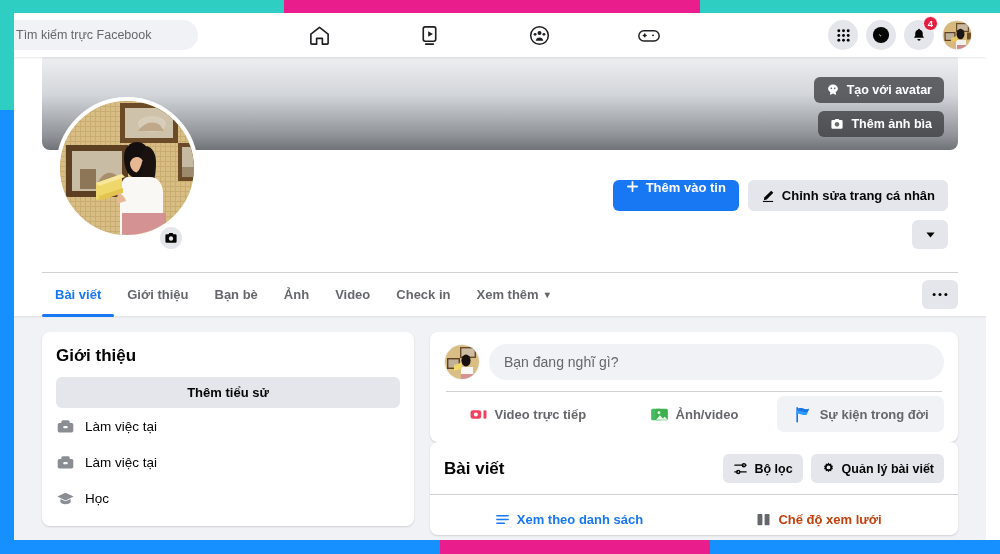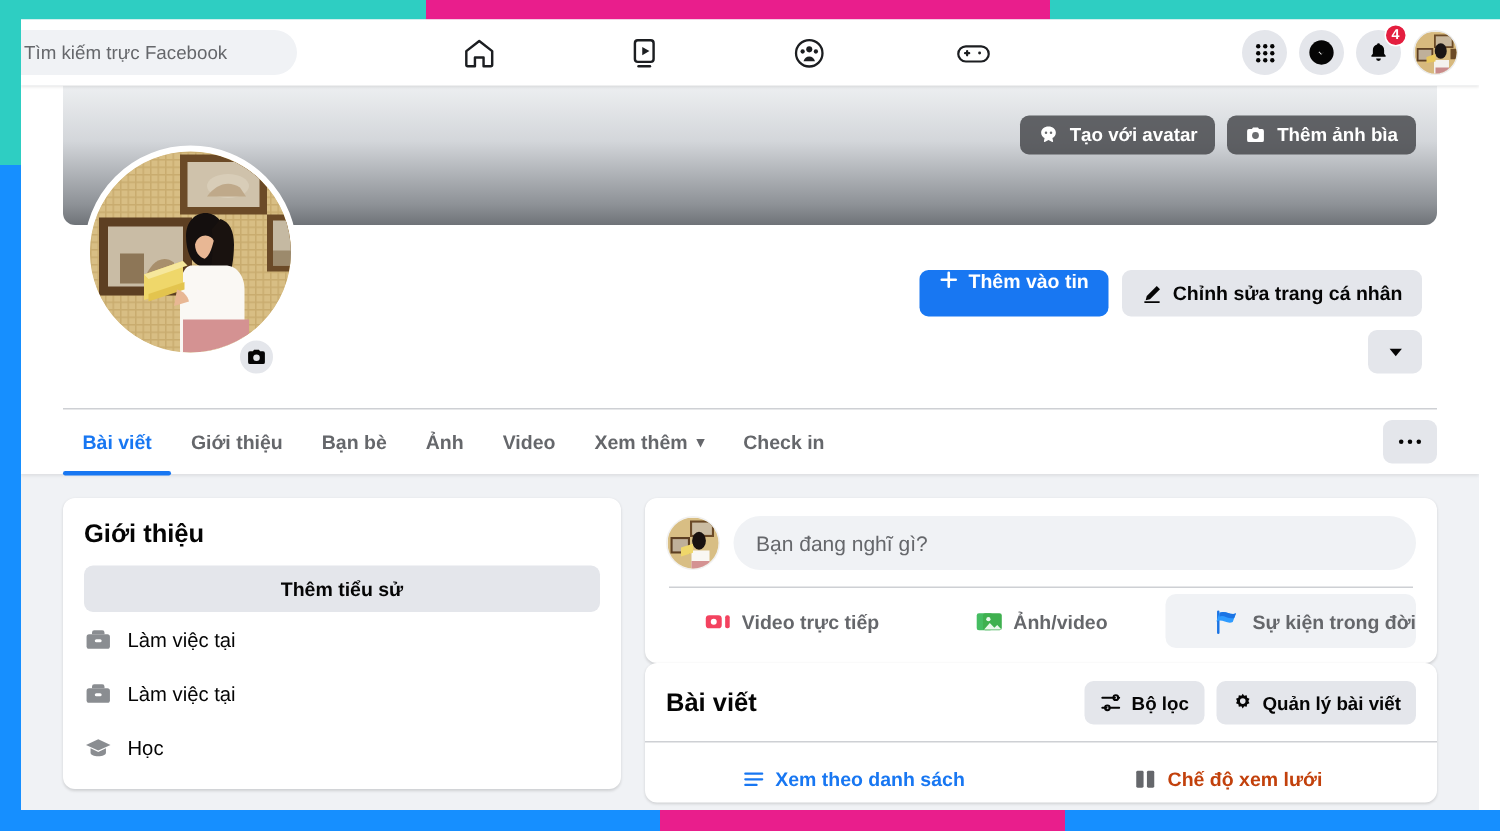--- a/index.html
+++ b/index.html
@@ -105,21 +105,21 @@
   #cover {
     position: relative;
     margin: 0 auto;
     width: 916px; height: 93px;
     background: linear-gradient(to bottom, #EDEFF1 0%, #D3D6DA 40%, #8E9297 85%, #6F7378 100%);
     border-bottom-left-radius: 8px; border-bottom-right-radius: 8px;
     overflow: hidden;
   }
   #cover-btns {
     position: absolute; right: 14px; top: 20px;
-    display: flex; flex-direction: row; gap: 8px; align-items: flex-end;
+    display: flex; flex-direction: column; gap: 8px; align-items: flex-end;
   }
   .cover-btn {
     background: rgba(60,62,65,0.78);
     color: #fff;
     border-radius: 6px;
     height: 26px;
     padding: 0 12px;
     display: flex; align-items: center; gap: 7px;
     font-size: 12.5px; font-weight: bold;
     cursor: pointer; white-space: nowrap;
@@ -249,21 +249,21 @@
     font-size: 14px; color: #65676B; cursor: pointer;
   }
   #composer-divider { height: 1px; background: #CED0D4; margin: 11px 2px 4px; }
   #composer-actions { display: flex; align-items: center; }
   .comp-act {
     flex: 1; height: 36px; border-radius: 7px;
     display: flex; align-items: center; justify-content: center; gap: 7px;
     font-size: 13px; font-weight: bold; color: #65676B;
     cursor: pointer;
   }
-  .comp-act.hl { background: #F0F2F5; justify-content: flex-end; }
+  .comp-act.hl { background: #F0F2F5; }
 
   
   #posts-card { padding: 12px 14px 0; }
   #posts-head { display: flex; align-items: center; }
   #posts-title { font-size: 17px; font-weight: bold; color: #050505; flex: 1; }
   .small-gray-btn {
     height: 29px; background: #E4E6EB; border-radius: 6px;
     padding: 0 10px; margin-left: 8px;
     display: flex; align-items: center; gap: 6px;
     font-size: 12.5px; font-weight: bold; color: #050505;
@@ -527,26 +527,26 @@
         <div class="ptab">
             <span>Bạn bè</span>
           </div>
         <div class="ptab">
             <span>Ảnh</span>
           </div>
         <div class="ptab">
             <span>Video</span>
           </div>
         <div class="ptab">
+            <span>Check in</span>
+          </div>
+        <div class="ptab">
           <span>Xem thêm</span>
           <span style="margin-left:6px;font-size:10px;">▾</span>
         </div>
-        <div class="ptab">
-            <span>Check in</span>
-          </div>
 
         <div id="tabs-more">
           <span>
             <svg width="16" height="5" viewBox="0 0 18 5" fill="#050505">
               <circle cx="2.4" cy="2.5" r="1.7"></circle>
                 <circle cx="9" cy="2.5" r="1.7"></circle>
                 <circle cx="15.6" cy="2.5" r="1.7"></circle>
             </svg>
           </span>
         </div>

